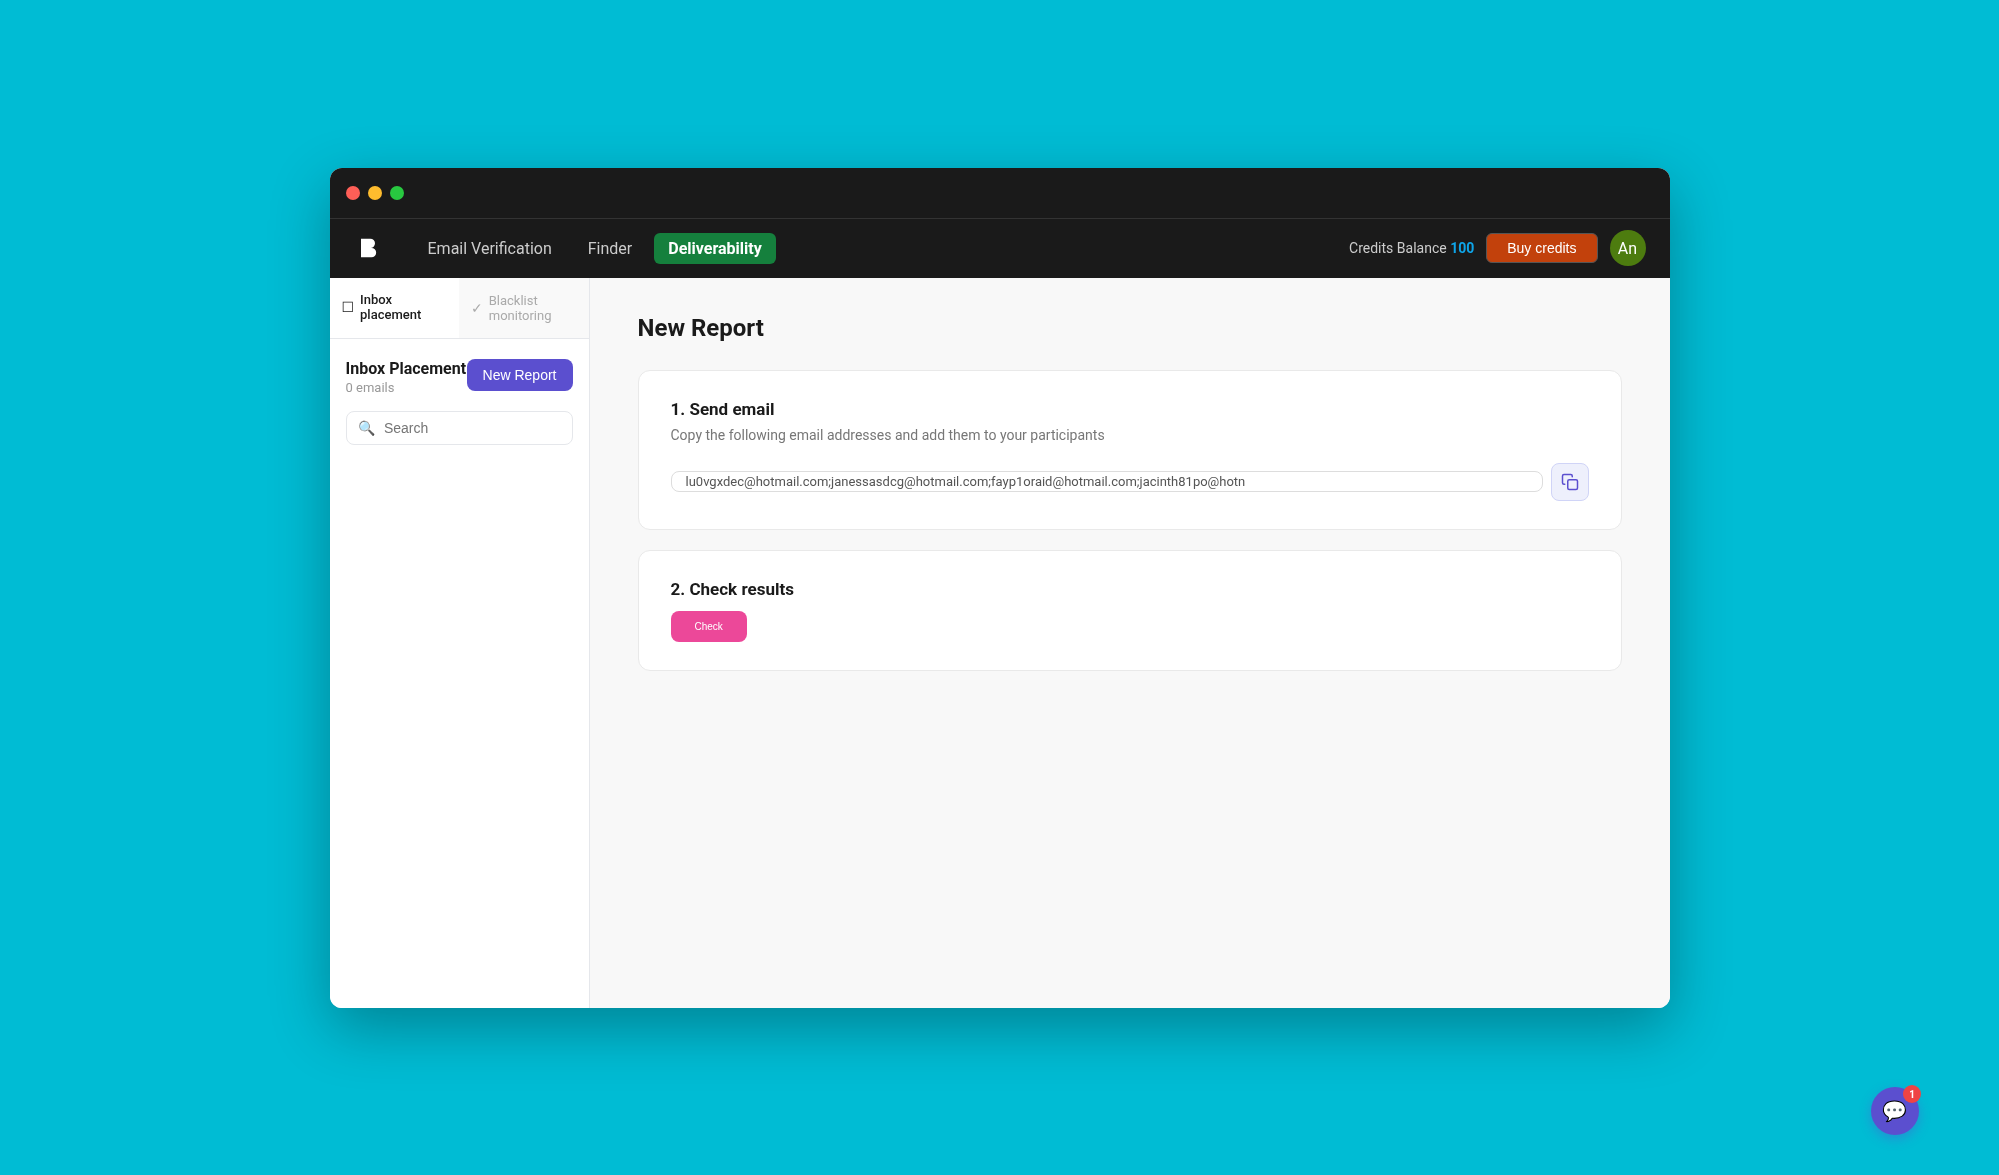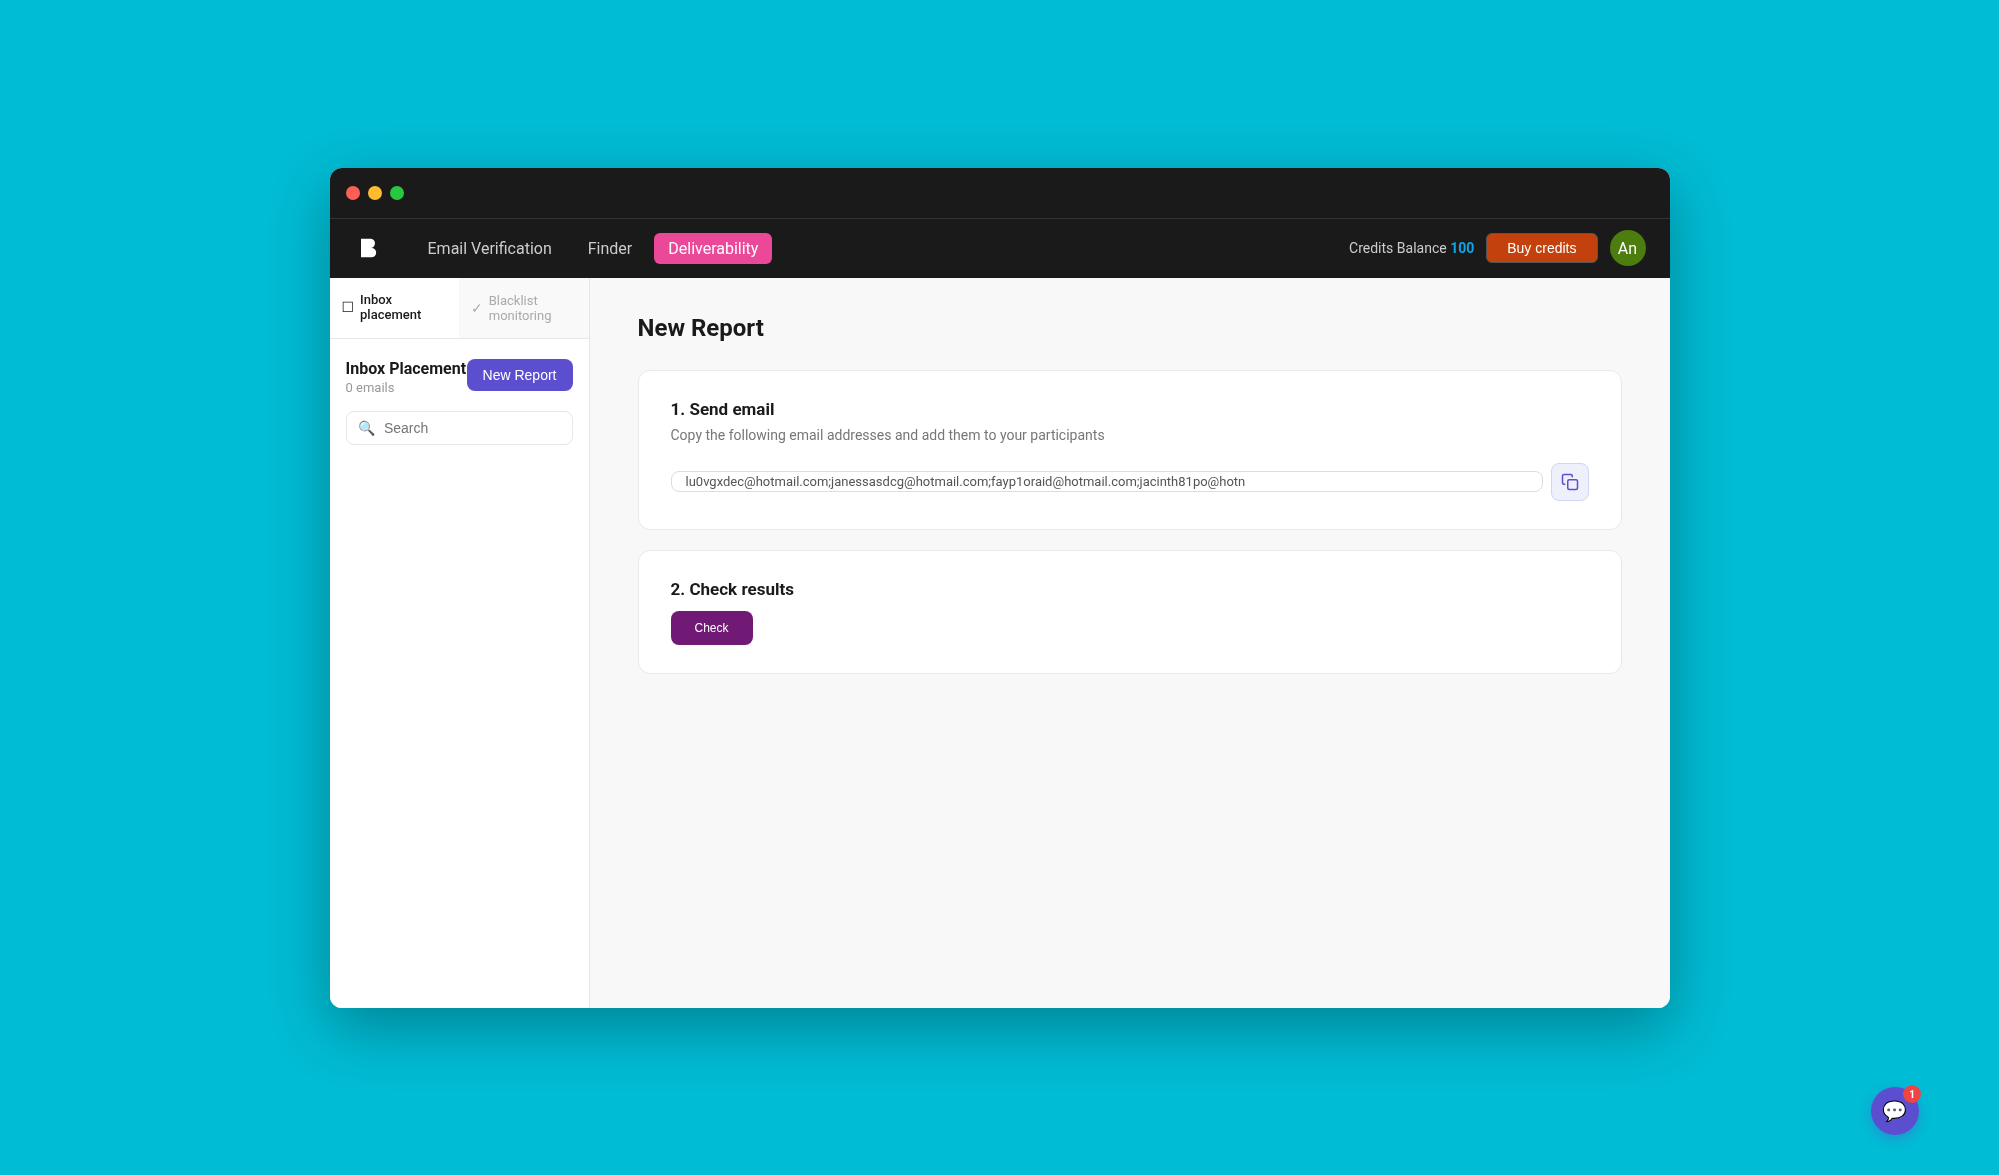--- a/index.html
+++ b/index.html
@@ -87,22 +87,23 @@
     .nav-link {
       color: #ccc;
       font-size: 16px;
       padding: 6px 14px;
       border-radius: 6px;
       cursor: pointer;
       text-decoration: none;
     }
 
     .nav-link.active {
-      background: #ec4899;
-      color: white;
+      background: #15803d;
+      color: white;
+      font-weight: bold;
     }
 
     .nav-right {
       display: flex;
       align-items: center;
       gap: 12px;
       margin-left: auto;
     }
 
     .credits-text {
@@ -310,26 +311,26 @@
       display: flex;
       align-items: center;
       justify-content: center;
       cursor: pointer;
       color: #5b4fcf;
       font-size: 16px;
       flex-shrink: 0;
     }
 
     .check-btn {
-      background: #701a75;
+      background: #ec4899;
       color: white;
       border: none;
       border-radius: 8px;
       padding: 10px 24px;
-      font-size: 12px;
+      font-size: 10px;
       font-weight: 500;
       cursor: pointer;
       margin-top: 4px;
     }
 
     
     .chat-bubble {
       position: fixed;
       bottom: 40px;
       right: 80px;

